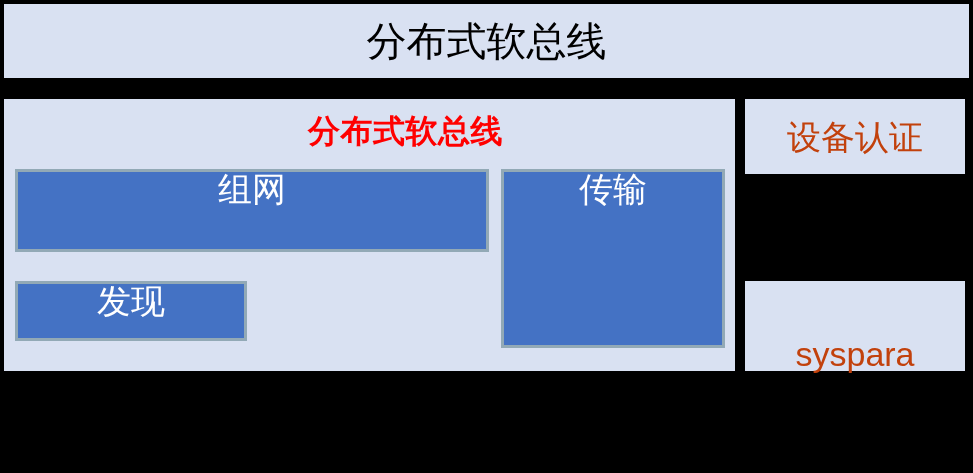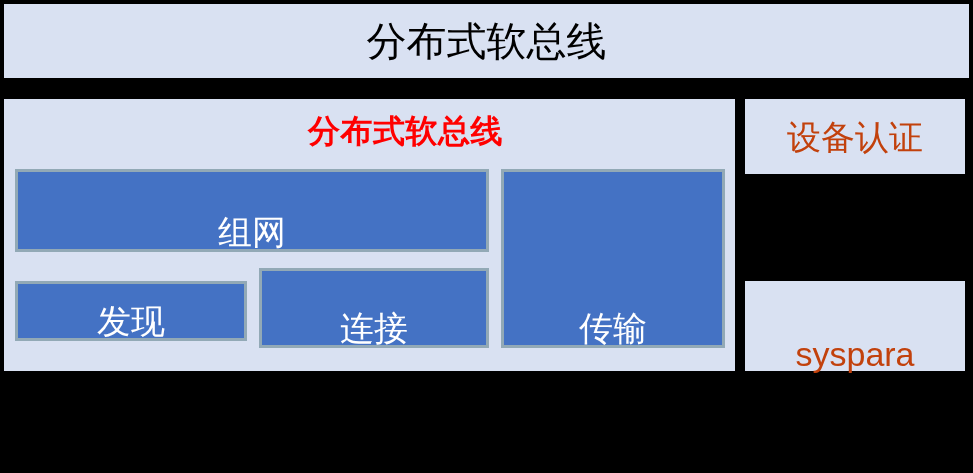--- a/index.html
+++ b/index.html
@@ -66,21 +66,21 @@
     margin-left: 36px;
   }
 
   
   .blue-box {
     position: absolute;
     background: #4472C4;
     border: 3px solid #92A9B6;
     box-sizing: border-box;
     display: flex;
-    align-items: flex-end;
+    align-items: flex-start;
     justify-content: center;
     color: #FFFFFF;
     font-size: 34px;
     line-height: 1;
   }
 
   #box-networking {
     left: 11px;
     top: 70px;
     width: 474px;
@@ -146,23 +146,20 @@
     <div id="softbus-title">分布式软总线</div>
 
     <div class="blue-box" id="box-networking">
       <span>组网</span>
     </div>
 
     <div class="blue-box" id="box-discovery">
       <span>发现</span>
     </div>
 
-    <div class="blue-box" id="box-connection">
-      <span>连接</span>
-    </div>
 
     <div class="blue-box" id="box-transmission">
       <span>传输</span>
     </div>
   </div>
 
   <div class="side-item" id="side-item-0">
     <span>设备认证</span>
   </div>
 

